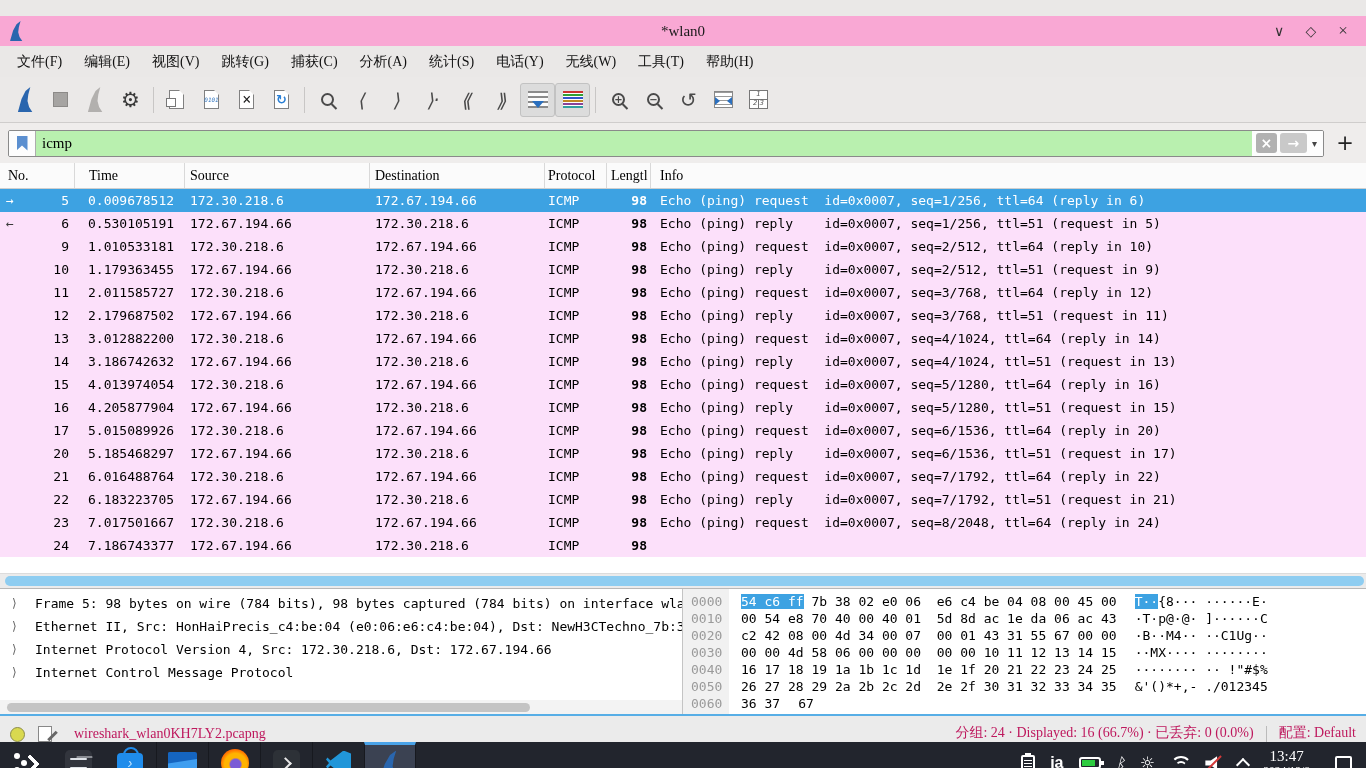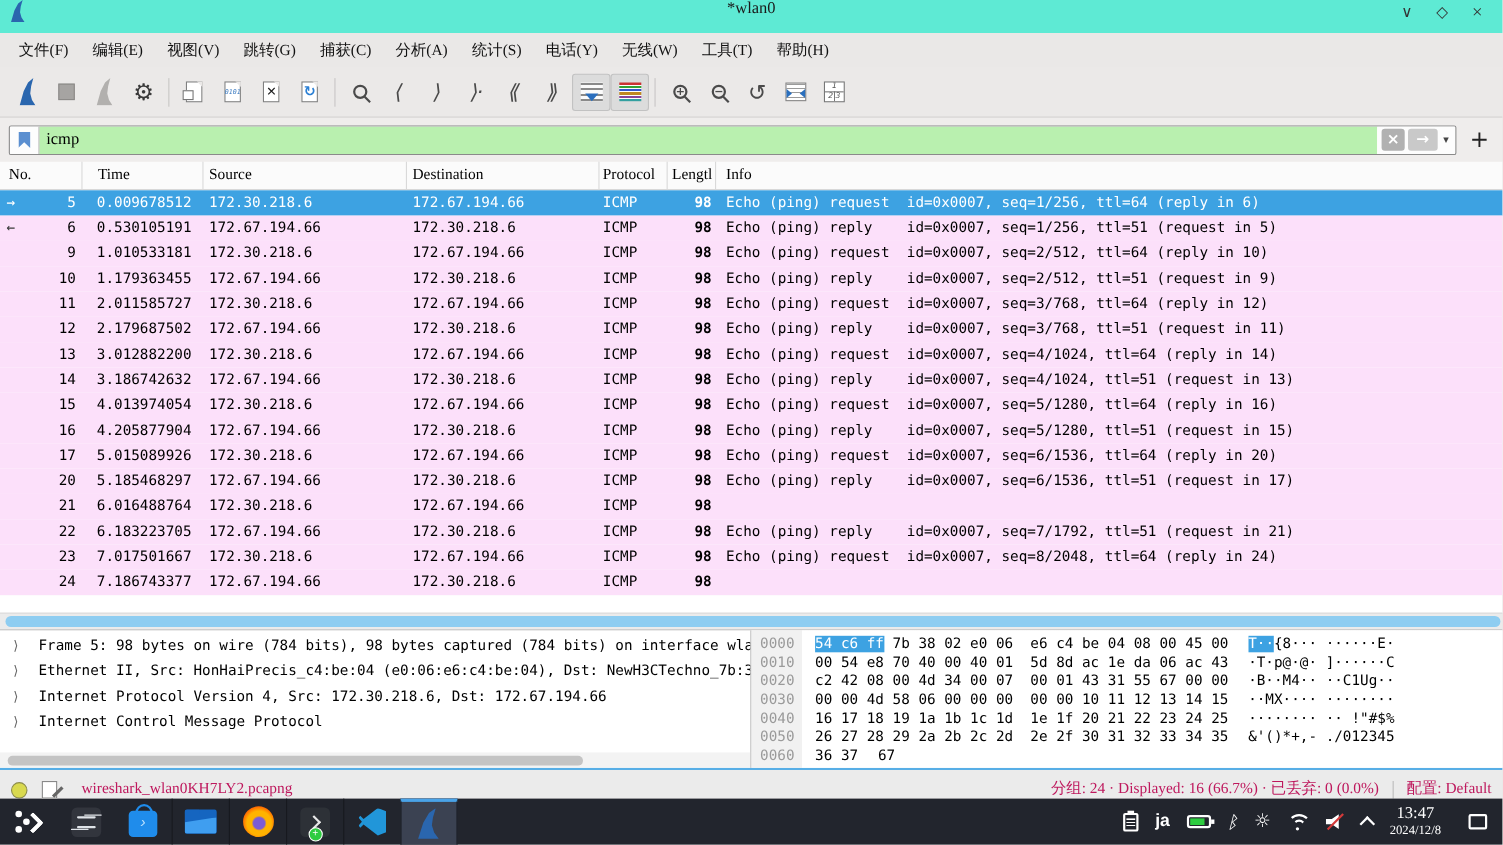--- a/index.html
+++ b/index.html
@@ -1,21 +1,21 @@
 <!DOCTYPE html>
 <html><head>
 <meta charset="utf-8">
 <style>
   * { box-sizing: border-box; margin: 0; padding: 0; }
   html,body { width:1366px; height:768px; overflow:hidden; background:#eae8e7;
     font-family:"Liberation Serif","DejaVu Serif",serif; }
   .screen { width:1366px; height:768px; display:flex; flex-direction:column; }
 
   
-  .titlebar { height:30px; background:#5eead4; position:relative; display:flex; align-items:flex-start; flex:0 0 auto; }
+  .titlebar { height:30px; background:#f9a8d4; position:relative; display:flex; align-items:center; flex:0 0 auto;margin-top:16px; }
   .tb-logo { margin-left:8px; }
   .fin { display:inline-block; background:#2a66ae;
     clip-path:polygon(12% 100%,30% 48%,50% 16%,74% 0%,64% 30%,60% 56%,68% 80%,84% 100%); }
   .fin-sm { width:17px; height:20px; }
   .fin-md { width:20px; height:25px; }
   .fin-lg { width:26px; height:28px; }
   .fin-gray { background:#b2b0ae; }
   .tb-title { position:absolute; left:0; right:0; text-align:center; font-size:15px; color:#1a1a1a; }
   .tb-controls { margin-left:auto; display:flex; gap:6px; padding-right:10px; position:relative; }
   .wctl { width:26px; height:22px; display:flex; align-items:center; justify-content:center; font-size:14px; color:#333; }
@@ -463,20 +463,21 @@
         <span class="c-info">Echo (ping) reply    id=0x0007, seq=6/1536, ttl=51 (request in 17)</span>
       </div>
 
       <div class="prow">
         <span class="c-no"><span class="marker"></span><span>21</span></span>
         <span class="c-time">6.016488764</span>
         <span class="c-src">172.30.218.6</span>
         <span class="c-dst">172.67.194.66</span>
         <span class="c-proto">ICMP</span>
         <span class="c-len">98</span>
+        <span class="c-info">Echo (ping) request  id=0x0007, seq=7/1792, ttl=64 (reply in 22)</span>
       </div>
 
       <div class="prow">
         <span class="c-no"><span class="marker"></span><span>22</span></span>
         <span class="c-time">6.183223705</span>
         <span class="c-src">172.67.194.66</span>
         <span class="c-dst">172.30.218.6</span>
         <span class="c-proto">ICMP</span>
         <span class="c-len">98</span>
         <span class="c-info">Echo (ping) reply    id=0x0007, seq=7/1792, ttl=51 (request in 21)</span>

